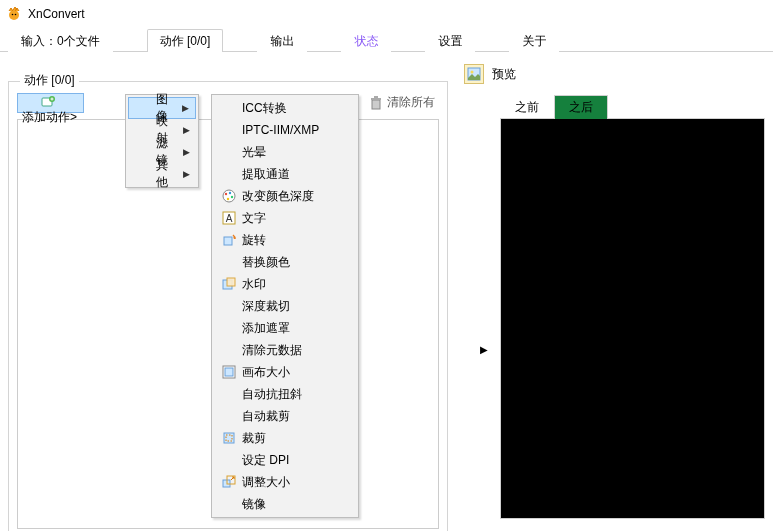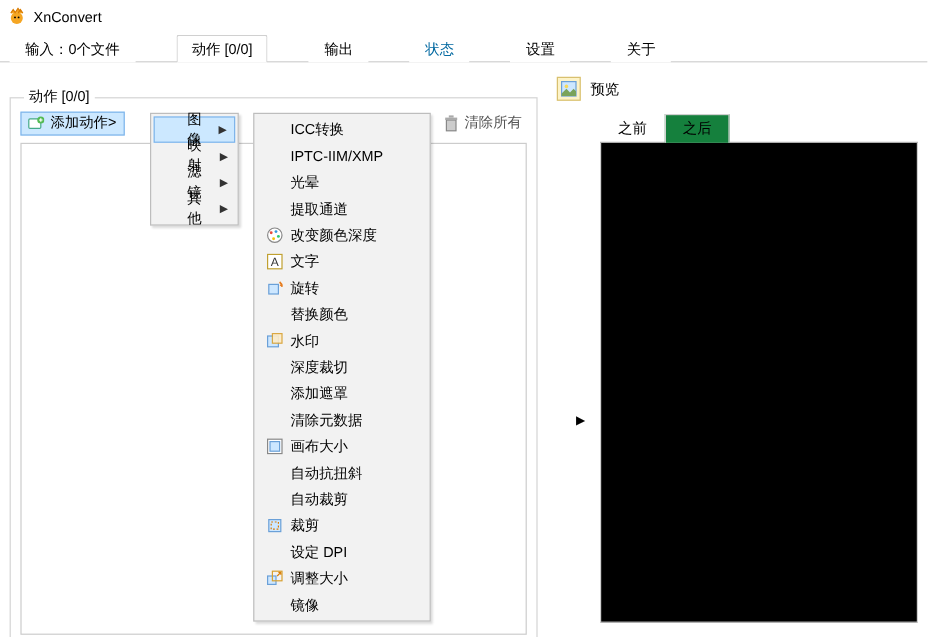--- a/index.html
+++ b/index.html
@@ -5,30 +5,30 @@
 * { box-sizing: border-box; margin: 0; padding: 0; }
 body { font-family: "Microsoft YaHei", "Segoe UI", sans-serif; font-size: 12px; background: #fff; color: #000; width: 773px; height: 531px; overflow: hidden; position: relative; }
 
 .titlebar { height: 28px; display: flex; align-items: center; padding: 4px 6px; background: #fff; }
 .titlebar .app-icon { width: 16px; height: 16px; margin-right: 6px; display: inline-flex; align-items: center; justify-content: center; }
 .titlebar .title { font-size: 12px; }
 
 .main-tabs { display: flex; border-bottom: 1px solid #d0d0d0; padding-left: 8px; height: 24px; background: #fff; gap: 34px; }
 .main-tab { padding: 3px 12px; border: 1px solid transparent; border-bottom: none; font-size: 12px; cursor: default; position: relative; top: 1px; background: #fff; }
 .main-tab.active { border-color: #d0d0d0; background: #fff; border-top-left-radius: 2px; border-top-right-radius: 2px; }
-.main-tab.disabled { color: #0369a1; }
+.main-tab.disabled { color: #8b5cf6; }
 
 .content { display: flex; padding: 12px 8px 0 8px; }
 
 .left-col { width: 440px; }
 .fieldset-label { font-size: 12px; margin-left: 12px; background: #fff; padding: 0 4px; position: relative; top: 8px; z-index: 1; display: inline-block; }
 .left-panel { border: 1px solid #d4d4d4; margin-top: 0; padding: 10px 8px 8px 8px; position: relative; }
 
 .action-bar { display: flex; align-items: center; }
-.add-btn { display: inline-flex; align-items: center; border: 1px solid #7eb4ea; background: #cce8ff; padding: 1px 6px 1px 4px; font-size: 12px; height: 20px; }
+.add-btn { display: inline-flex; align-items: center; border: 1px solid #7eb4ea; background: #cce8ff; padding: 1px 6px 1px 4px; font-size: 12px; height: 20px; flex-direction: column; }
 .add-btn .plus-icon { width: 16px; height: 16px; margin-right: 4px; display:inline-flex; align-items:center; justify-content:center;}
 .clear-btn { margin-left: auto; display: inline-flex; align-items: center; font-size: 12px; color: #555; padding: 2px 4px; text-align: right; }
 .clear-btn .trash-icon { width:16px; height:16px; margin-right:3px; display:inline-flex; align-items:center; justify-content:center;}
 .list-area { border: 1px solid #cccccc; margin-top: 6px; height: 410px; background: #fff; }
 
 .context-menu { position: absolute; background: #f2f2f2; border: 1px solid #bdbdbd; box-shadow: 2px 2px 2px rgba(0,0,0,0.15); font-size: 12px; padding: 2px; }
 .cm1 { left: 125px; top: 94px; width: 74px; }
 .cm2 { left: 211px; top: 94px; width: 148px; }
 .context-item { display: flex; align-items: center; height: 22px; padding: 0 18px 0 4px; position: relative; }
 .context-item .icon-slot { width: 22px; height: 16px; display: inline-flex; align-items: center; justify-content: center; margin-right: 2px; flex-shrink:0;}

